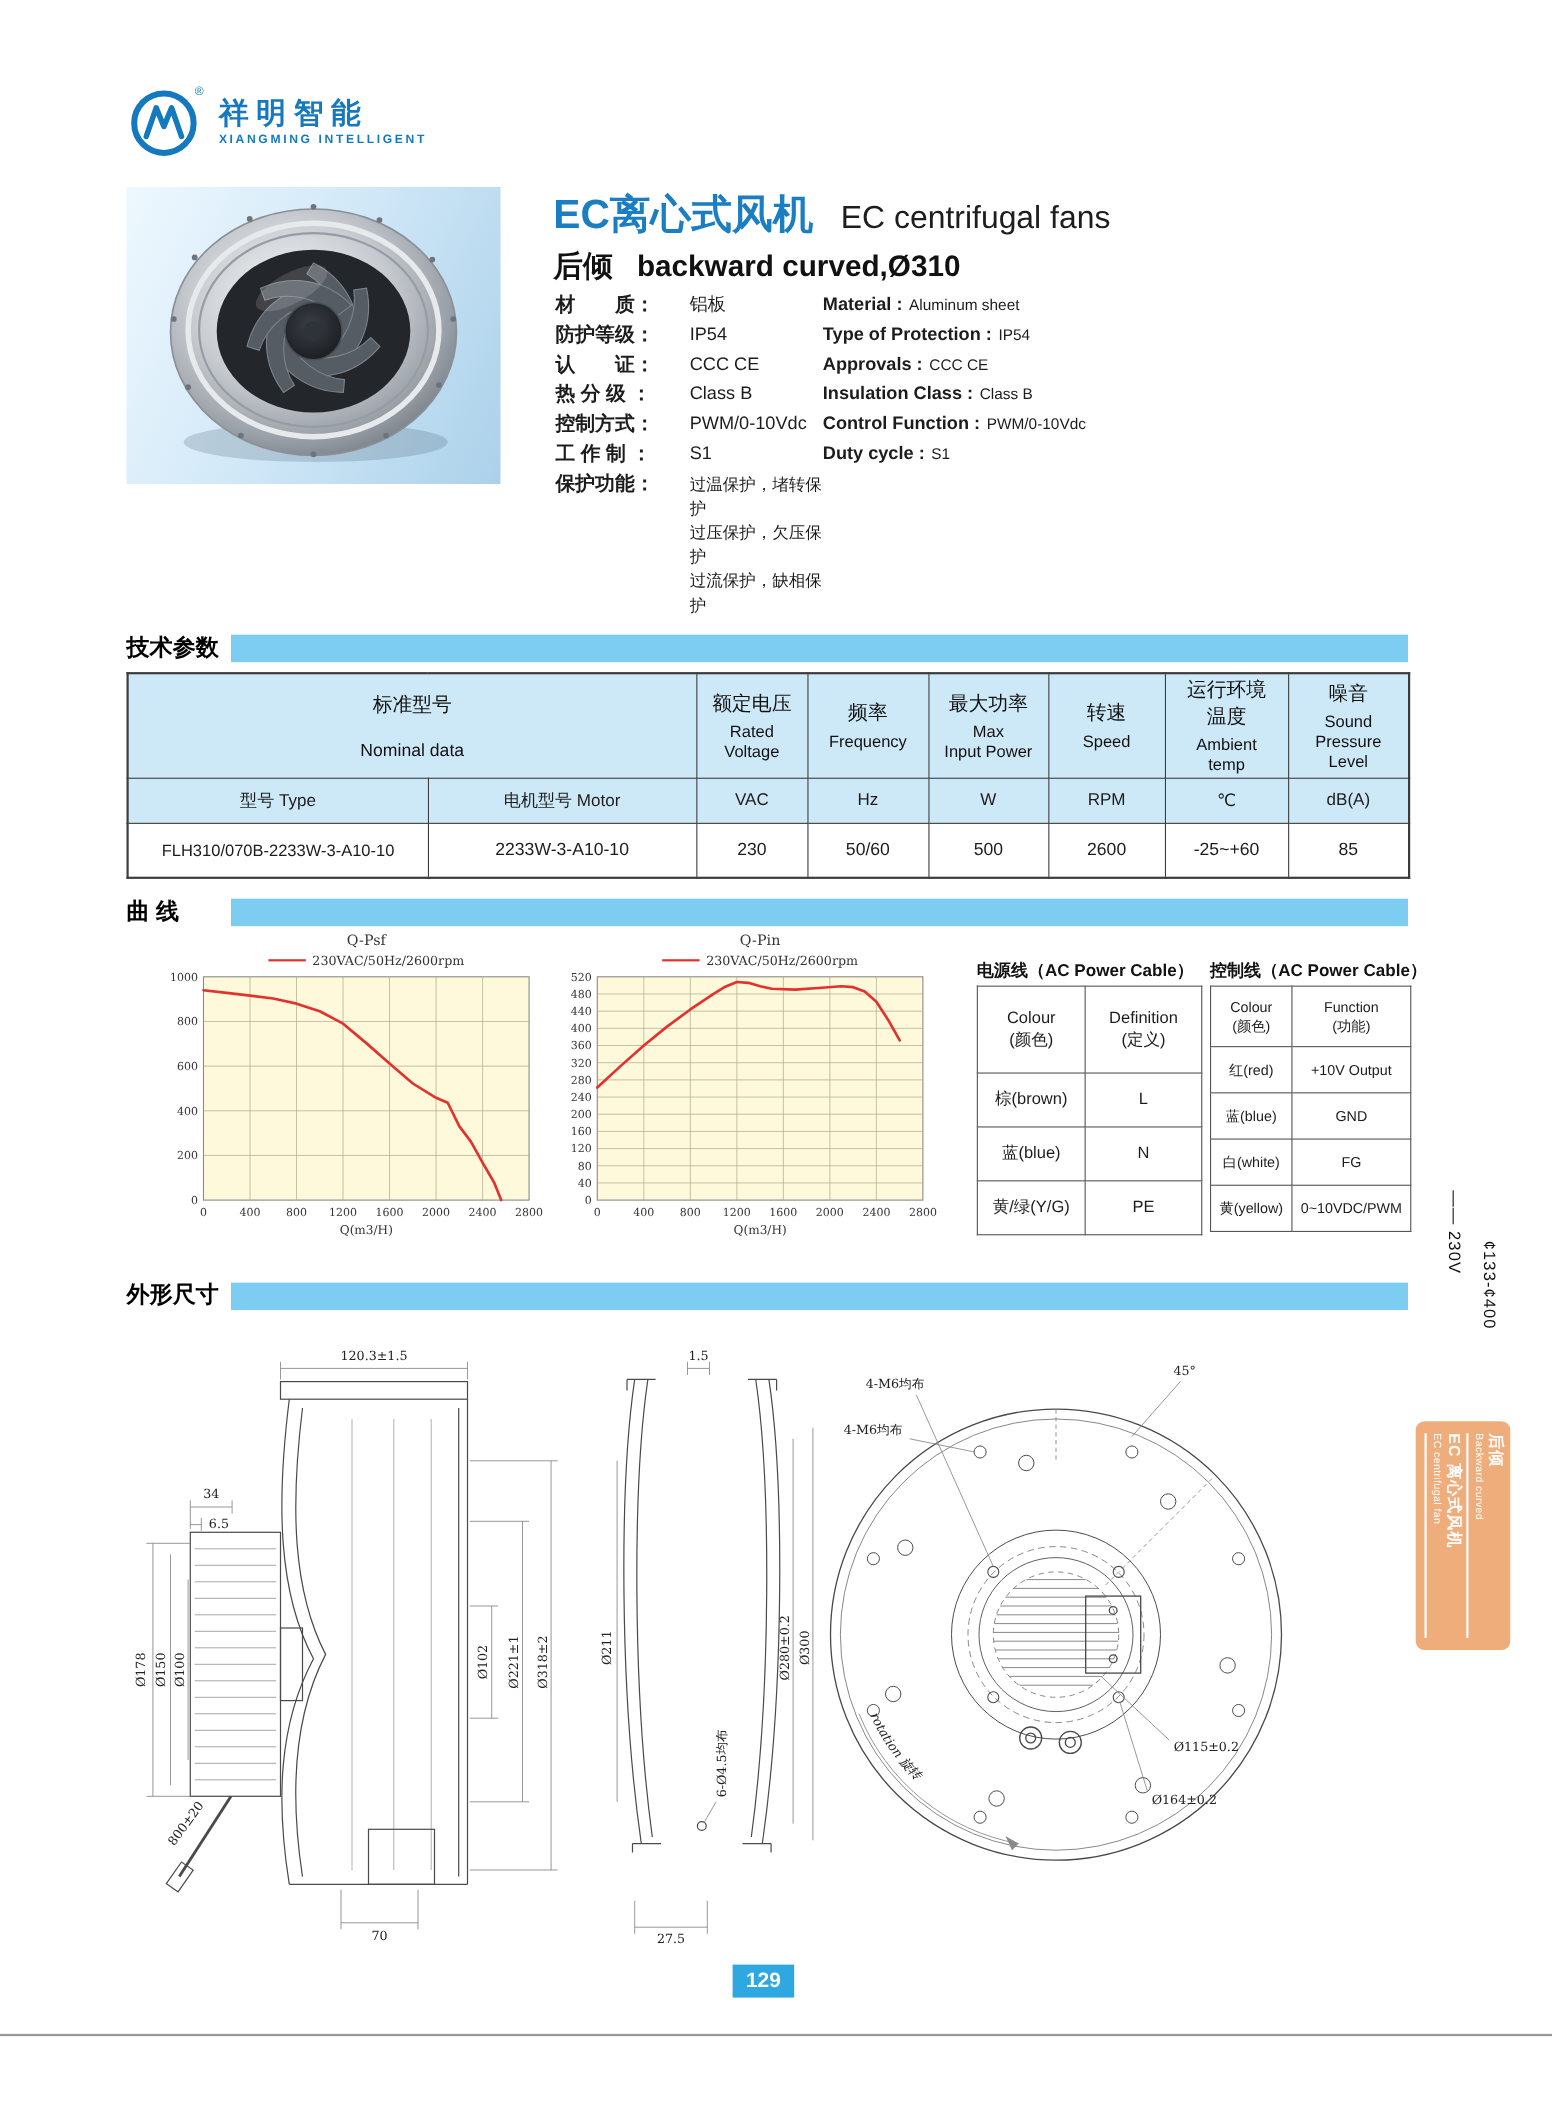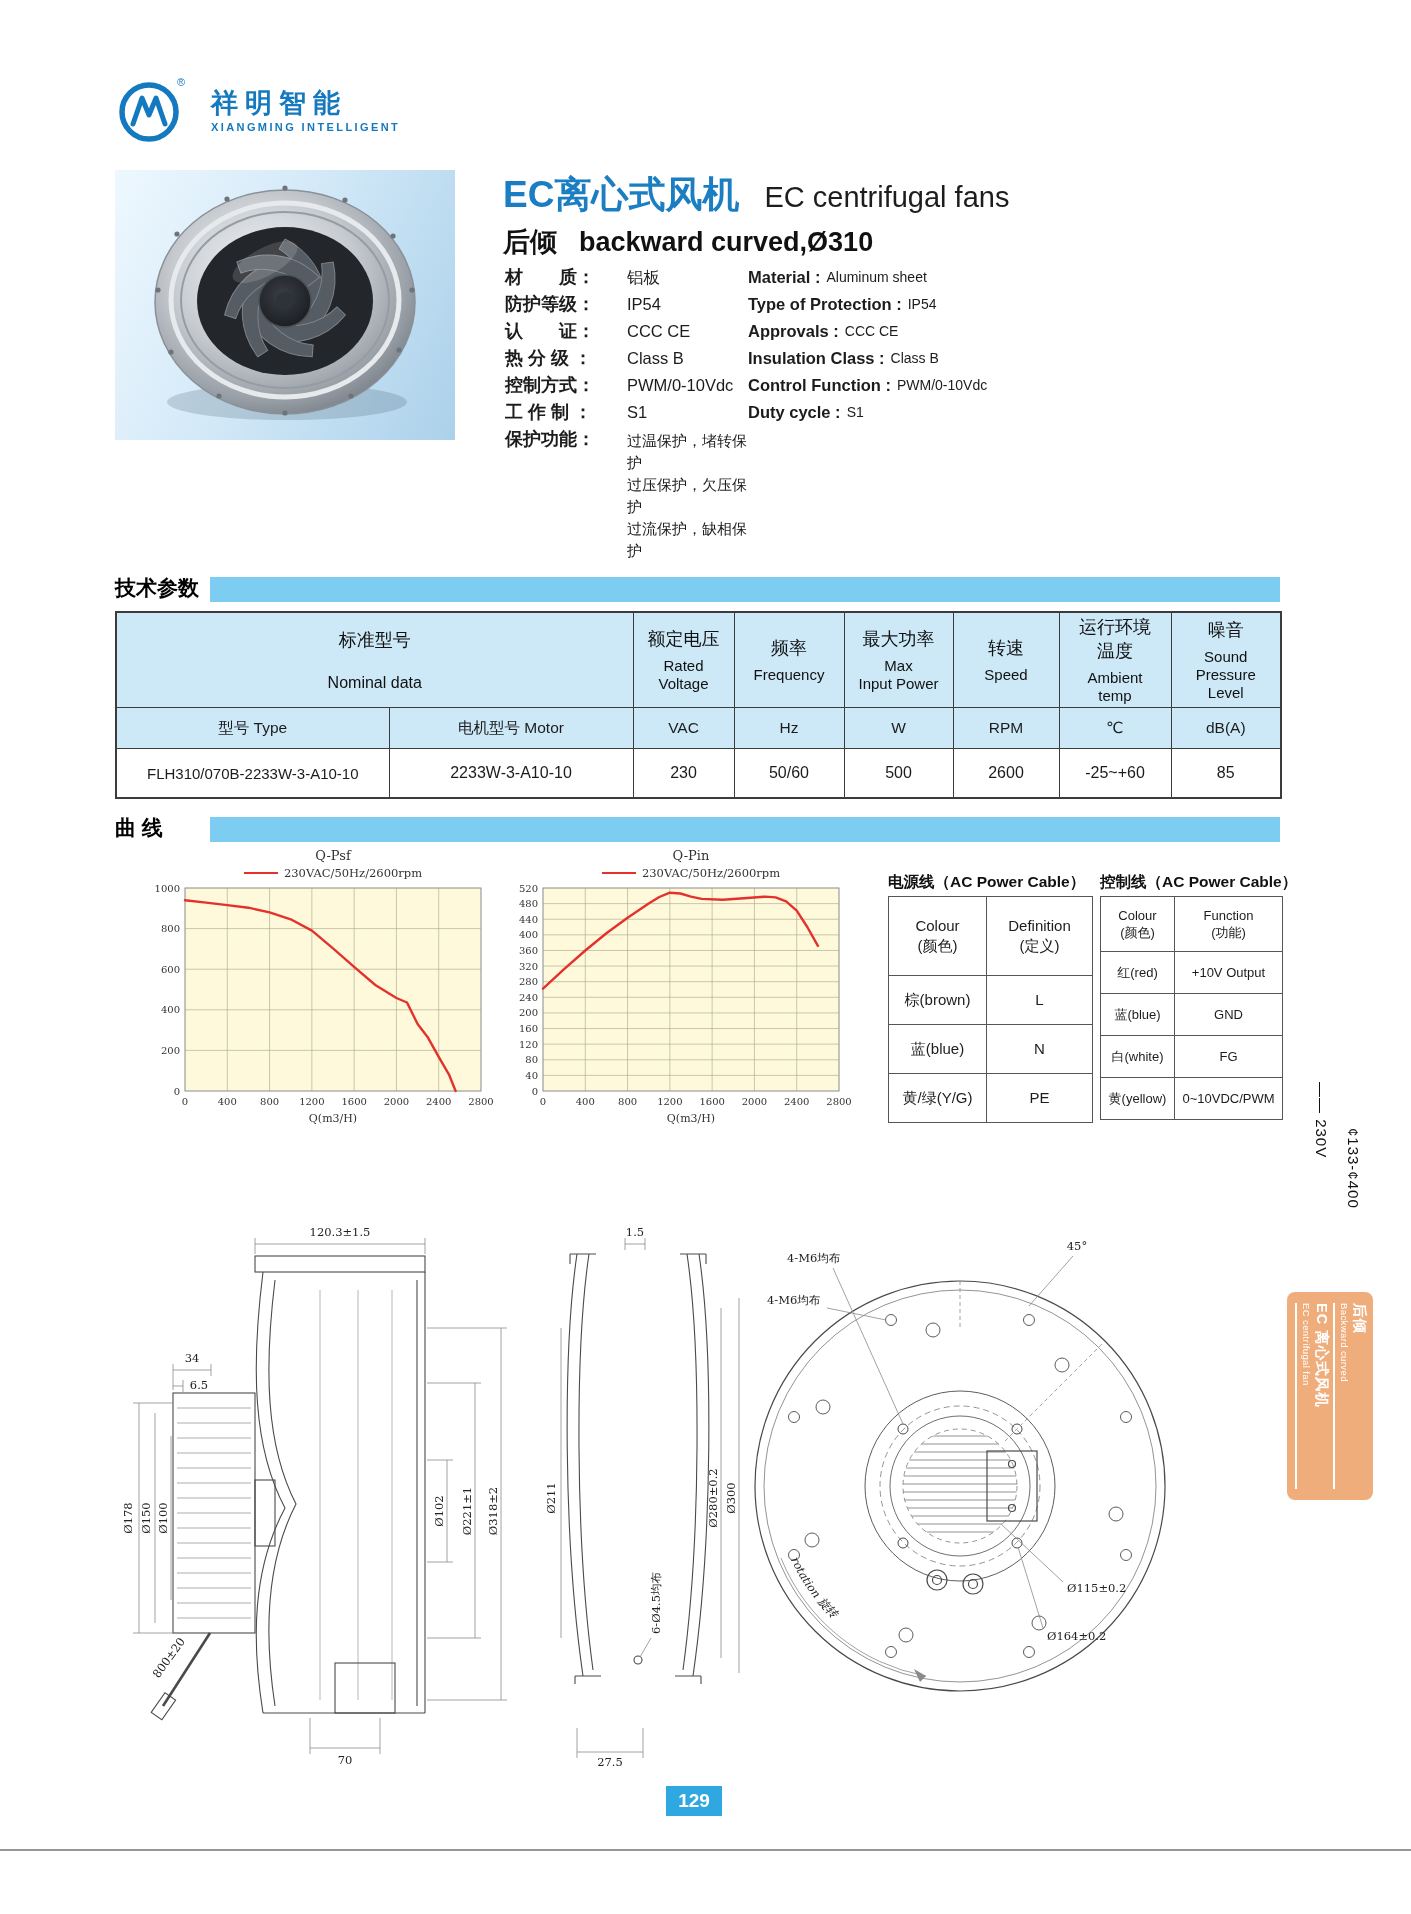--- a/index.html
+++ b/index.html
@@ -2,21 +2,21 @@
 <html><head>
 <meta charset="utf-8">
 <style>
   html,body{margin:0;padding:0;background:#e9e9e9;}
   .page{position:relative;width:1411px;height:1914px;background:#ffffff;margin:0 auto;
         font-family:"Liberation Sans","DejaVu Sans",sans-serif;color:#1c1c1c;overflow:hidden;}
   .abs{position:absolute;}
 
   
   .logo{left:115px;top:70px;width:360px;height:80px;display:flex;align-items:center;}
-  .logo-text{margin-left:24px;}
+  .logo-text{margin-left:12px;}
   .logo-cn{font-size:27px;font-weight:bold;color:#1479be;letter-spacing:7px;line-height:30px;}
   .logo-en{font-size:11px;font-weight:bold;color:#1479be;letter-spacing:2.4px;margin-top:3px;}
 
   
   .photo{left:115px;top:170px;width:340px;height:270px;
          background:linear-gradient(115deg,#eef8fe 0%,#d3e9f8 45%,#abd1ea 100%);}
 
   
   .titleblock{left:503px;top:170px;width:600px;}
   .t1{display:flex;align-items:baseline;gap:25px;}
@@ -453,20 +453,24 @@
           <td>白(white)</td>
           <td>FG</td>
         </tr>
     <tr class="dr">
           <td>黄(yellow)</td>
           <td>0~10VDC/PWM</td>
         </tr>
   </tbody>
     </table>
 
+  <div class="abs sec" style="left:115px;top:1163px;">
+    <span class="sec-title">外形尺寸</span>
+    <div class="sec-bar"></div>
+  </div>
 
   <svg class="abs dims-svg" style="left:115px;top:1208px;" width="1165" height="565" viewBox="0 0 1165 565">
     <defs>
       <clipPath id="motorClip">
           <circle cx="845" cy="278" r="57"></circle>
         </clipPath>
     </defs>
 
     <g stroke="#4a4a4a" fill="none" stroke-width="1.1">
       <rect x="140" y="48" width="170" height="16"></rect>

